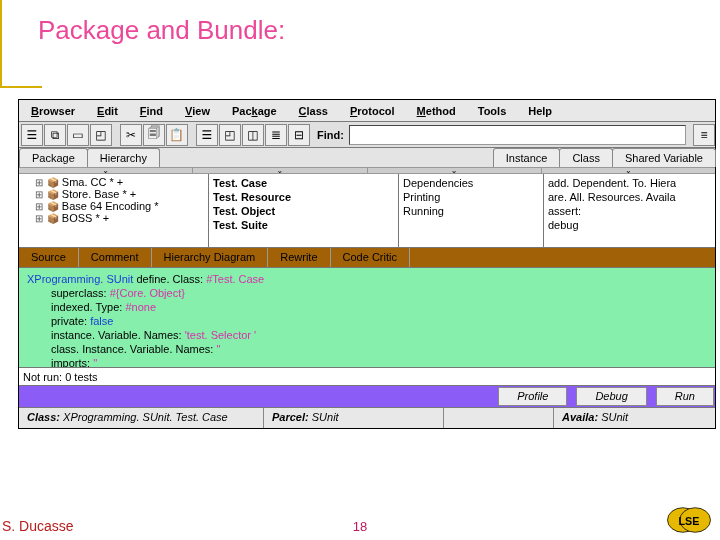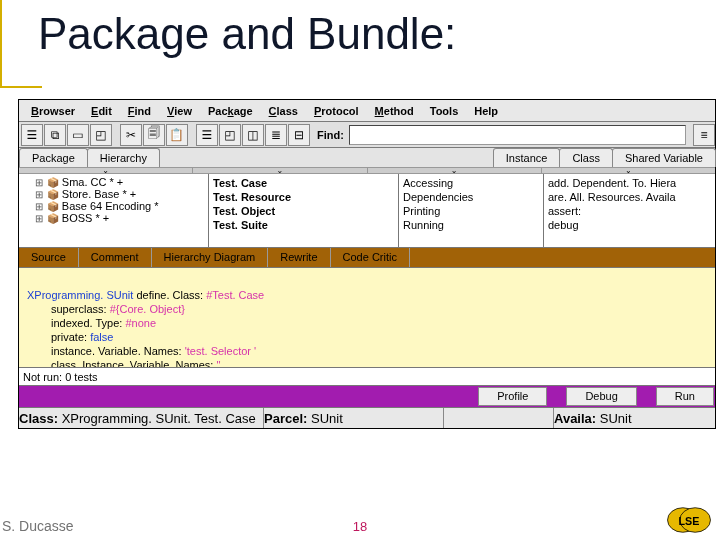--- a/index.html
+++ b/index.html
@@ -1,20 +1,20 @@
 <!DOCTYPE html>
 <html><head>
 <meta charset="utf-8">
 <style>
   * { box-sizing: border-box; margin: 0; padding: 0; }
   body { font-family: Arial, Helvetica, sans-serif; width: 720px; height: 540px; background: #fff; overflow: hidden; position: relative; }
-  .slide-title { position: absolute; top: 9px; left: 38px; font-size: 44px; font-weight: 400; line-height: 1.15; color: #0f172a; z-index: 2; }
+  .slide-title { position: absolute; top: 16px; left: 38px; font-size: 26px; font-weight: 400; line-height: 1.15; color: #ec4899; z-index: 2; }
   .lmarker { position: absolute; left: 0; top: 0; border-left: 2px solid #d4af00; border-bottom: 2px solid #d4af00; width: 42px; height: 88px; }
   .ide { position: absolute; top: 99px; left: 18px; right: 4px; border: 1px solid #000; background: #d8d8d8; font-size: 11px; color: #000; }
-  .menubar { display: flex; align-items: center; height: 22px; background: #e8e8e8; border-bottom: 1px solid #7a7a7a; padding: 0 4px; gap: 0; }
+  .menubar { display: flex; align-items: center; height: 22px; background: #e8e8e8; border-bottom: 1px solid #7a7a7a; padding: 0 4px; gap: 6px; }
   .menubar span { padding: 2px 8px; cursor: default; }
   .menubar span u { text-decoration: underline; }
   .toolbar { display: flex; align-items: center; height: 26px; background: #e0e0e0; border-bottom: 1px solid #7a7a7a; padding-left: 2px; gap: 1px; }
   .tb-btn { width: 22px; height: 22px; border: 1px solid #888; background: #eee; display:flex; align-items:center; justify-content:center; font-size:12px; }
   .tb-sep { width: 6px; }
   .find-lbl { font-weight: bold; margin-left: 6px; margin-right:4px; }
   .find-box { flex: 1 1 auto; height: 20px; border: 1px inset #999; background: #fff; margin-right: 6px; }
   .tab { border: 1px solid #888; border-bottom: none; background: #ececec; padding: 3px 12px 4px 12px; font-size: 11px; border-top-left-radius:3px; border-top-right-radius:3px; margin-right:-1px; }
   .panes4 { display: flex; height: 74px; background:#fff; border-bottom: 1px solid #777; }
   .pane { border-right: 1px solid #777; padding: 2px 4px; font-size: 11px; overflow: hidden; position: relative; }
@@ -23,36 +23,36 @@
   .pane2 { width: 190px; }
   .pane3 { width: 145px; }
   .pane4 { flex: 1 1 auto; }
   .tree ul { list-style:none; padding-left: 12px; }
   .tree li { white-space:nowrap; }
   .tree li::before { content:"⊞"; font-size:10px; margin-right:4px; color:#555; }
   .pkg-icon { color:#b07000; margin-right:2px; font-size:10px; }
   .list-line { white-space:nowrap; line-height:14px; }
   .subtabs { display:flex; background:#a16207; border-bottom:1px solid #777; height:20px; }
   .subtab { border-right:1px solid #999; padding:3px 12px; cursor:default; }
-  .codepane { background:#fef9c3; height:100px; padding:20px 8px; font-size:11px; overflow:hidden; border-bottom:1px solid #777; }
+  .codepane { background:#86efac; height:100px; padding:4px 8px; font-size:11px; overflow:hidden; border-bottom:1px solid #777; }
   .code-line { white-space:nowrap; line-height:14px; }
   .indent { padding-left: 24px; }
   .blue { color:#1a3fd4; }
   .mag { color:#d633aa; }
   .statusbar { background:#fff; height:18px; border-bottom:1px solid #777; padding-left:4px; font-family: Verdana, sans-serif; font-weight:normal; font-size:11px; display:flex; align-items:center; }
-  .btnrow { display:flex; justify-content:flex-end; gap:17px; background:#a21caf; height:22px; border-bottom:1px solid #777; }
+  .btnrow { display:flex; justify-content:flex-end; gap:7px; background:#8b5cf6; height:22px; border-bottom:1px solid #777;font-style:italic; }
   .action-btn { border:1px solid #888; background:#eee; padding:2px 18px; font-size:11px; margin:1px; }
   .footerbar { display:flex; height:20px; background:#e8e8e8; }
-  .foot-cell { border-right:1px solid #888; padding:3px 0; font-size:13px; white-space:nowrap; overflow:hidden; }
+  .foot-cell { border-right:1px solid #888; padding:3px 8px; font-size:11px; white-space:nowrap; overflow:hidden;font-style:italic; }
   .foot-cell:last-child{border-right:none;}
   .fc1 { width:245px; }
   .fc2 { width:180px; }
   .fc3 { width:110px; }
   .fc4 { flex:1; }
-  .author { position:absolute; left:2px; bottom:6px; font-size:14px; color:#737373; }
+  .author { position:absolute; left:2px; bottom:6px; font-size:14px; color:#b91c1c; }
   .pagenum { position:absolute; left:50%; transform:translateX(-50%); bottom:6px; font-size:13px; color:#be185d; }
   .logo { position:absolute; right:8px; bottom:4px; width:46px; height:32px; }
   .logo svg { width:100%; height:100%; }
   .mini-tabs-upper { display:flex; justify-content:space-between; background:#e4e4e4; height:20px; border-bottom:1px solid #999;}
   .left-tabs, .right-tabs { display:flex; }
   .varrow { display:flex; height:6px; background:#ccc; border-bottom:1px solid #999; }
   .vcol { flex:1; border-right:1px solid #999; display:flex; justify-content:center; align-items:center; font-size:8px; }
   .vcol:last-child{border-right:none;}
 </style>
 </head>
@@ -125,21 +125,20 @@
         <li><span class="pkg-icon">📦</span><span>BOSS * +</span></li>
       </ul>
     </div>
     <div class="pane pane2">
       <div class="list-line"><b>Test. Case</b></div>
       <div class="list-line"><b>Test. Resource</b></div>
       <div class="list-line"><b>Test. Object</b></div>
       <div class="list-line"><b>Test. Suite</b></div>
     </div>
     <div class="pane pane3">
-      <div class="list-line">Accessing</div>
       <div class="list-line">Dependencies</div>
       <div class="list-line">Printing</div>
       <div class="list-line">Running</div>
     </div>
     <div class="pane pane4">
       <div class="list-line">add. Dependent. To. Hiera</div>
       <div class="list-line">are. All. Resources. Availa</div>
       <div class="list-line">assert:</div>
       <div class="list-line">debug</div>
     </div>

